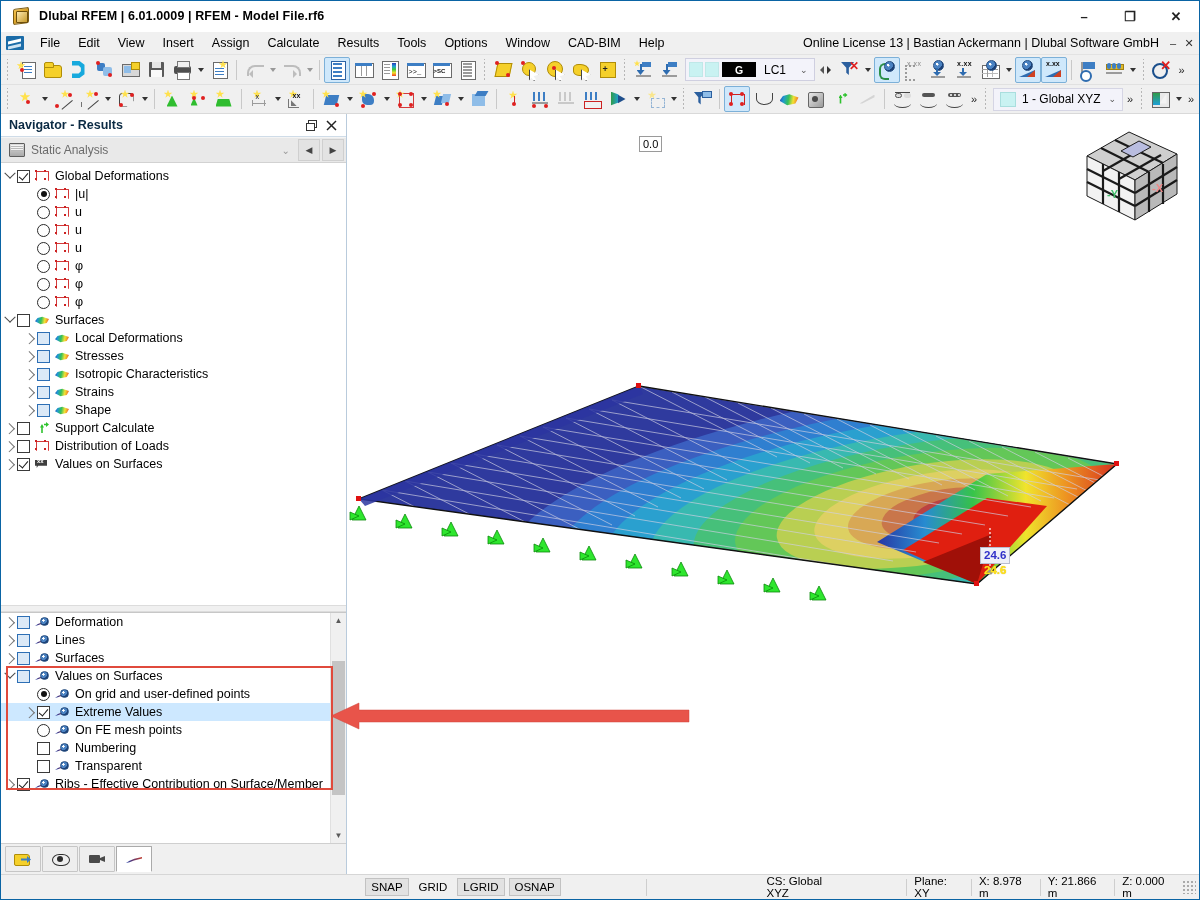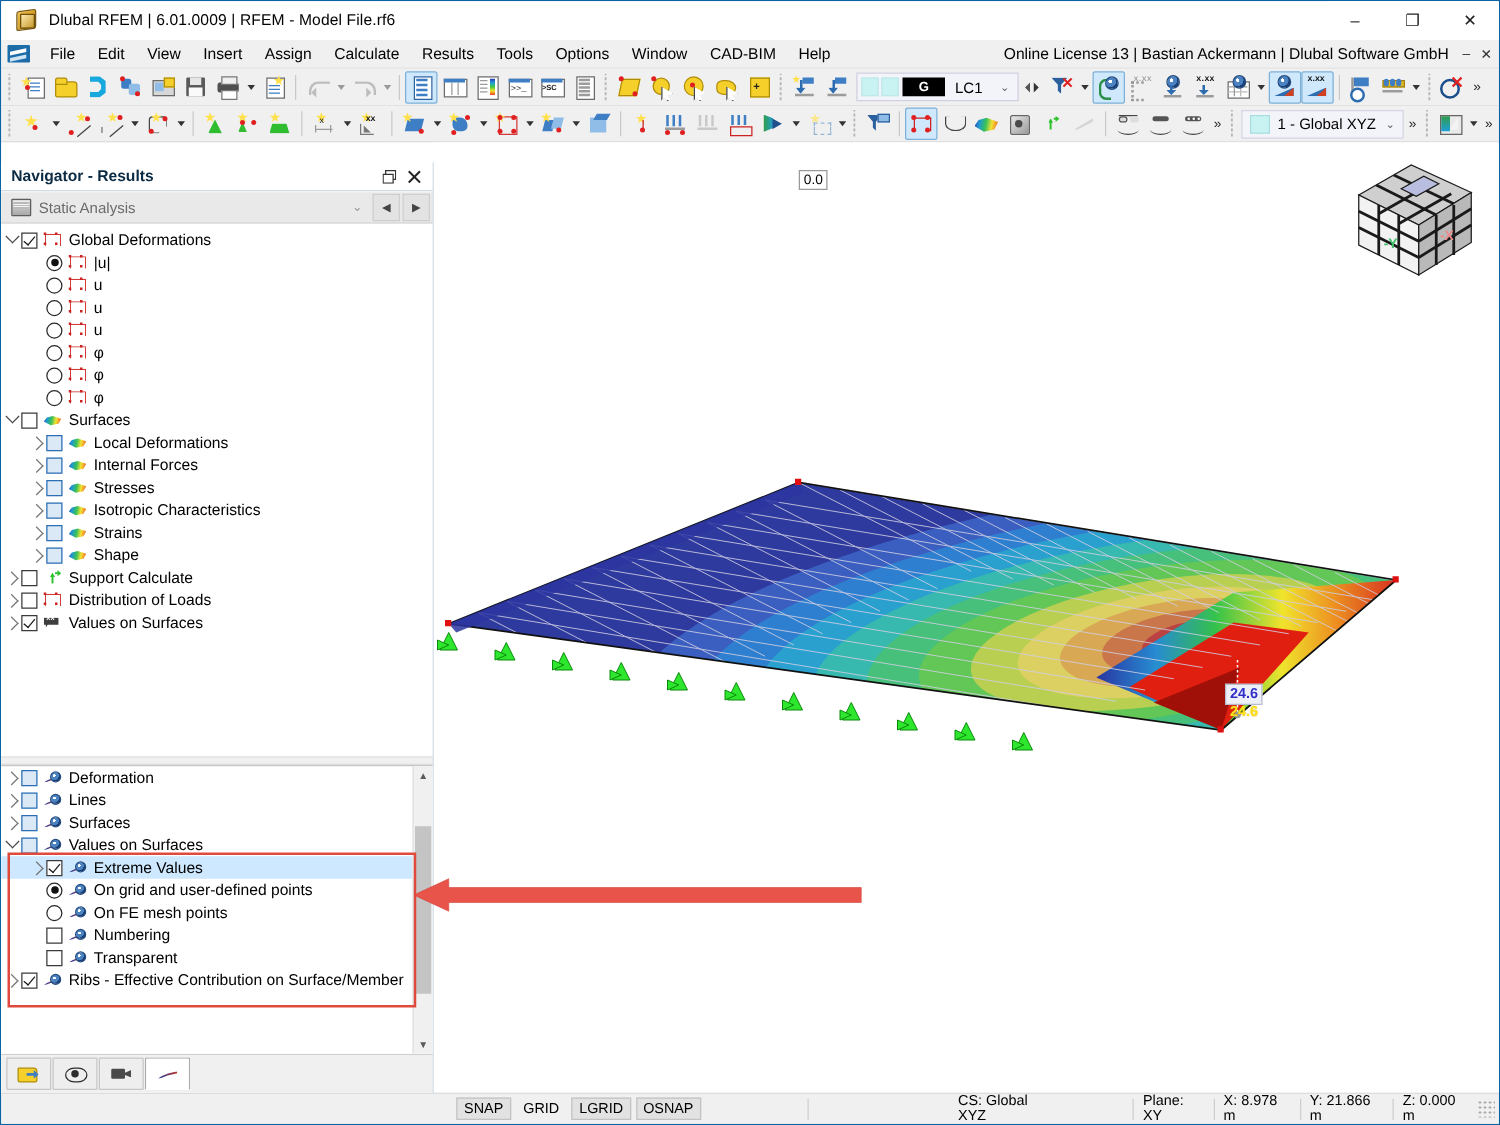--- a/index.html
+++ b/index.html
@@ -7,21 +7,21 @@
     width:1200px;height:900px;overflow:hidden;
     font-family:"Liberation Sans", sans-serif;
     font-size:12px;color:#000;background:#fff;
     -webkit-font-smoothing:antialiased;
   }
   .app{position:relative;width:1200px;height:900px;display:flex;flex-direction:column;
        border:1px solid #0a64a4;box-sizing:border-box;background:#fff;}
 
   
   .titlebar{height:30px;background:#fff;display:flex;align-items:center;flex:0 0 auto;
-            border-bottom:1px solid #ffffff;position:relative;}
+            border-bottom:1px solid #ffffff;position:relative;font-weight:bold;}
   .title-icon{width:20px;height:20px;margin:0 8px 0 10px;position:relative;flex:0 0 auto;}
   .title-icon .cube{position:absolute;left:2px;top:2px;width:14px;height:14px;
       background:linear-gradient(135deg,#f2c14e 0%,#d39b22 60%,#8a6410 100%);
       border:1px solid #7a5a10;border-radius:2px;transform:skewY(-8deg);}
   .title-icon .cube2{position:absolute;left:5px;top:5px;width:10px;height:10px;
       background:linear-gradient(135deg,#fde9b0,#c79a2a);border:1px solid #6d4f0c;border-radius:1px;}
   .title-text{font-size:12.5px;color:#000;letter-spacing:.1px;}
   .win-controls{position:absolute;right:0;top:0;height:30px;display:flex;}
   .win-btn{width:46px;height:30px;display:flex;align-items:center;justify-content:center;
            font-size:13px;color:#222;background:#fff;}
@@ -80,21 +80,21 @@
   .ylw{position:absolute;background:#f5d02a;border:1px solid #b08d08;}
   .grn{position:absolute;background:#2fbd2f;}
   .gry{position:absolute;background:#9b9b9b;}
   .rbw{position:absolute;background:linear-gradient(90deg,#2b37b5,#1fa0d8,#43c83c,#f4e02a,#ef3d22);}
 
   
   .body{flex:1 1 auto;display:flex;min-height:0;background:#fff;}
 
   
   .navigator{width:345px;flex:0 0 345px;display:flex;flex-direction:column;background:#fff;
-             border-right:1px solid #b9cbdc;position:relative;margin-top:16px;}
+             border-right:1px solid #b9cbdc;position:relative;}
   .nav-header{height:22px;display:flex;align-items:center;background:#fff;flex:0 0 auto;
               border-bottom:1px solid #cfdce8;padding-left:8px;}
   .nav-title{font-size:12.5px;font-weight:bold;color:#0b2a43;}
   .nav-hdr-btns{margin-left:auto;display:flex;gap:2px;padding-right:6px;}
   .nav-hdr-btn{width:18px;height:18px;display:flex;align-items:center;justify-content:center;
                font-size:11px;color:#333;}
   .analysis-bar{height:24px;background:#e9e9e9;display:flex;align-items:center;flex:0 0 auto;
                 border-bottom:1px solid #d2d2d2;border-top:1px solid #f4f4f4;}
   .an-icon{width:16px;height:14px;margin:0 6px 0 8px;position:relative;flex:0 0 auto;}
   .an-icon .scr{position:absolute;inset:0;background:linear-gradient(#dcdcdc,#a9a9a9);
@@ -916,30 +916,20 @@
             <span class="lbl">Local Deformations</span>
           </div>
           <div class="row" style="padding-left: 22px;">
             <span class="exp">
               <span class="chev-r"></span>
             </span>
             <span class="cb blue"></span>
             <span class="ticon">
               <span class="ic-surf" style="position: absolute; left: 1px; top: 2px; width: 14px; height: 10px;"></span>
             </span>
-            <span class="lbl">Internal Forces</span>
-          </div>
-          <div class="row" style="padding-left: 22px;">
-            <span class="exp">
-              <span class="chev-r"></span>
-            </span>
-            <span class="cb blue"></span>
-            <span class="ticon">
-              <span class="ic-surf" style="position: absolute; left: 1px; top: 2px; width: 14px; height: 10px;"></span>
-            </span>
             <span class="lbl">Stresses</span>
           </div>
           <div class="row" style="padding-left: 22px;">
             <span class="exp">
               <span class="chev-r"></span>
             </span>
             <span class="cb blue"></span>
             <span class="ticon">
               <span class="ic-surf" style="position: absolute; left: 1px; top: 2px; width: 14px; height: 10px;"></span>
             </span>
@@ -1033,38 +1023,38 @@
             </div>
             <div class="row" style="padding-left: 2px;">
               <span class="exp">
                 <span class="chev-d"></span>
               </span>
               <span class="cb blue"></span>
               <span class="ticon">
                 <span class="ic-res" style="position: absolute;"></span>
               </span>
               <span class="lbl">Values on Surfaces</span>
-            </div>
-            <div class="row selected" style="padding-left: 22px;">
-              <span class="exp">
-                <span class="chev-r"></span>
-              </span>
-              <span class="cb checked"></span>
-              <span class="ticon">
-                <span class="ic-res" style="position: absolute;"></span>
-              </span>
-              <span class="lbl">Extreme Values</span>
             </div>
             <div class="row" style="padding-left: 22px;">
               <span class="exp"></span>
               <span class="rb on"></span>
               <span class="ticon">
                 <span class="ic-res" style="position: absolute;"></span>
               </span>
               <span class="lbl">On grid and user-defined points</span>
+            </div>
+            <div class="row selected" style="padding-left: 22px;">
+              <span class="exp">
+                <span class="chev-r"></span>
+              </span>
+              <span class="cb checked"></span>
+              <span class="ticon">
+                <span class="ic-res" style="position: absolute;"></span>
+              </span>
+              <span class="lbl">Extreme Values</span>
             </div>
             <div class="row" style="padding-left: 22px;">
               <span class="exp"></span>
               <span class="rb"></span>
               <span class="ticon">
                 <span class="ic-res" style="position: absolute;"></span>
               </span>
               <span class="lbl">On FE mesh points</span>
             </div>
             <div class="row" style="padding-left: 22px;">

